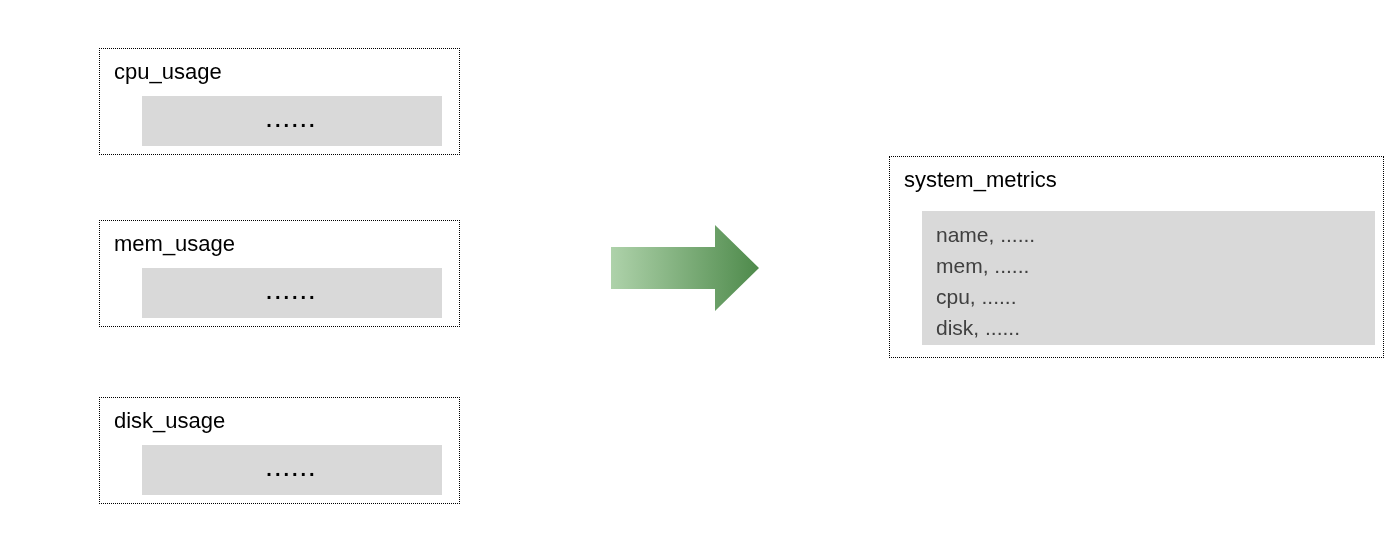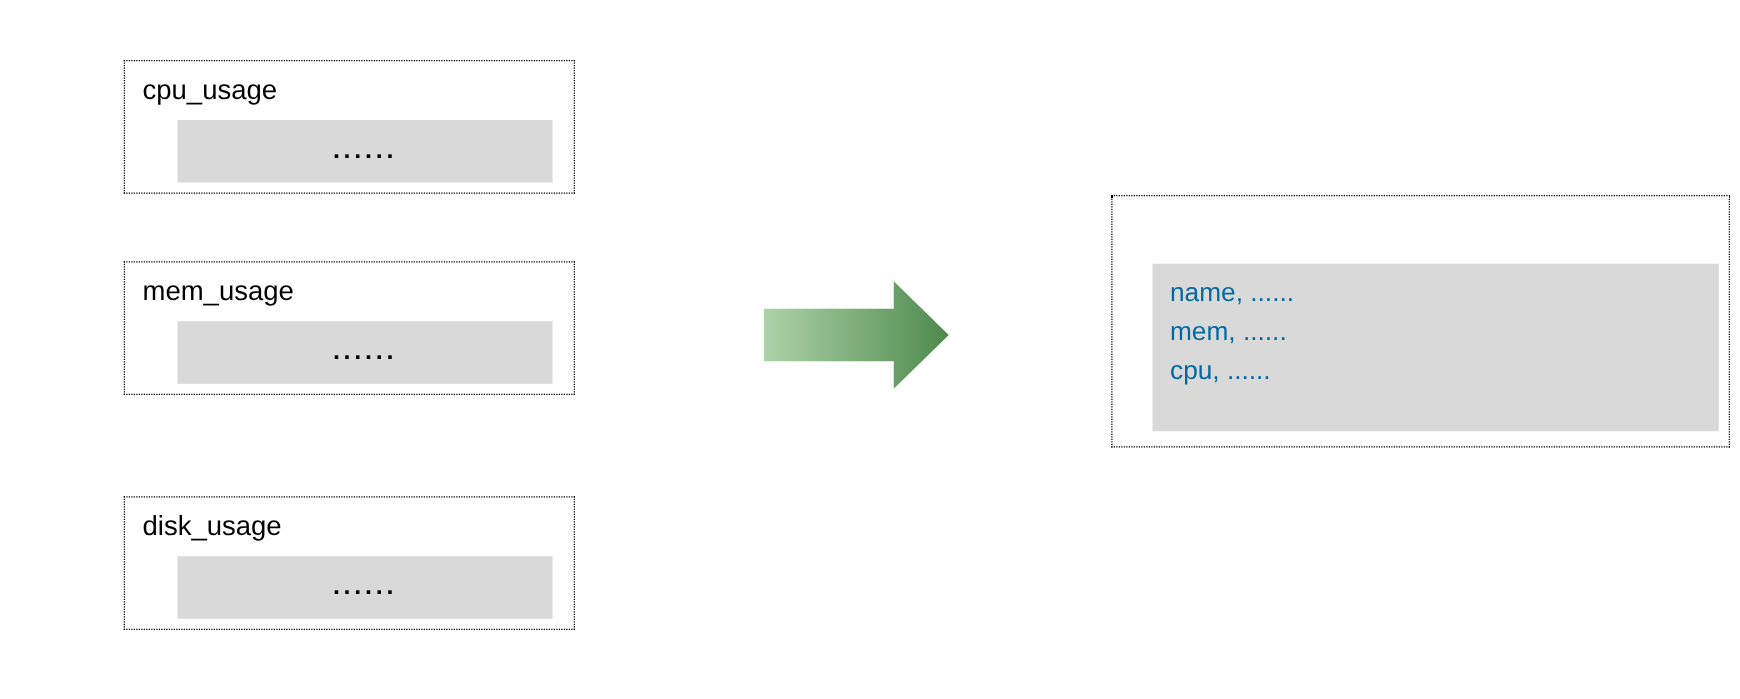--- a/index.html
+++ b/index.html
@@ -59,21 +59,21 @@
     top: 54px;
     width: 453px;
     height: 134px;
     padding-top: 8px;
     box-sizing: border-box;
   }
   .field-line {
     font-size: 21px;
     line-height: 31px;
     padding-left: 14px;
-    color: #0369a1;
+    color: #404040;
     white-space: nowrap;
   }
   
   .arrow-wrap {
     position: absolute;
     left: 575px;
     top: 225px;
     width: 150px;
     height: 86px;
   }
@@ -83,21 +83,21 @@
 
 <div class="canvas">
 
   <div class="dotted-box src-box" style="top:48px">
     <div class="box-title">cpu_usage</div>
     <div class="gray-bar">
       <span class="src-dots">......</span>
     </div>
   </div>
 
-  <div class="dotted-box src-box" style="top:209px">
+  <div class="dotted-box src-box" style="top:220px">
     <div class="box-title">mem_usage</div>
     <div class="gray-bar">
       <span class="src-dots">......</span>
     </div>
   </div>
 
   <div class="dotted-box src-box" style="top:397px">
     <div class="box-title">disk_usage</div>
     <div class="gray-bar">
       <span class="src-dots">......</span>
@@ -110,20 +110,22 @@
         <linearGradient id="arrowGrad" x1="0" y1="0" x2="1" y2="0">
           <stop offset="0" stop-color="#aed2aa"></stop>
           <stop offset="1" stop-color="#4e8a4b"></stop>
         </linearGradient>
       </defs>
       <polygon points="0,22 104,22 104,0 148,43 104,86 104,64 0,64" fill="url(#arrowGrad)"></polygon>
     </svg>
   </div>
 
   <div class="dotted-box tgt-box">
+    <div class="box-title">system_metrics</div>
     <div class="gray-bar">
       <div class="field-line">name, ......</div>
       <div class="field-line">mem, ......</div>
       <div class="field-line">cpu, ......</div>
+      <div class="field-line">disk, ......</div>
     </div>
   </div>
 
 </div>
 
 </body></html>

